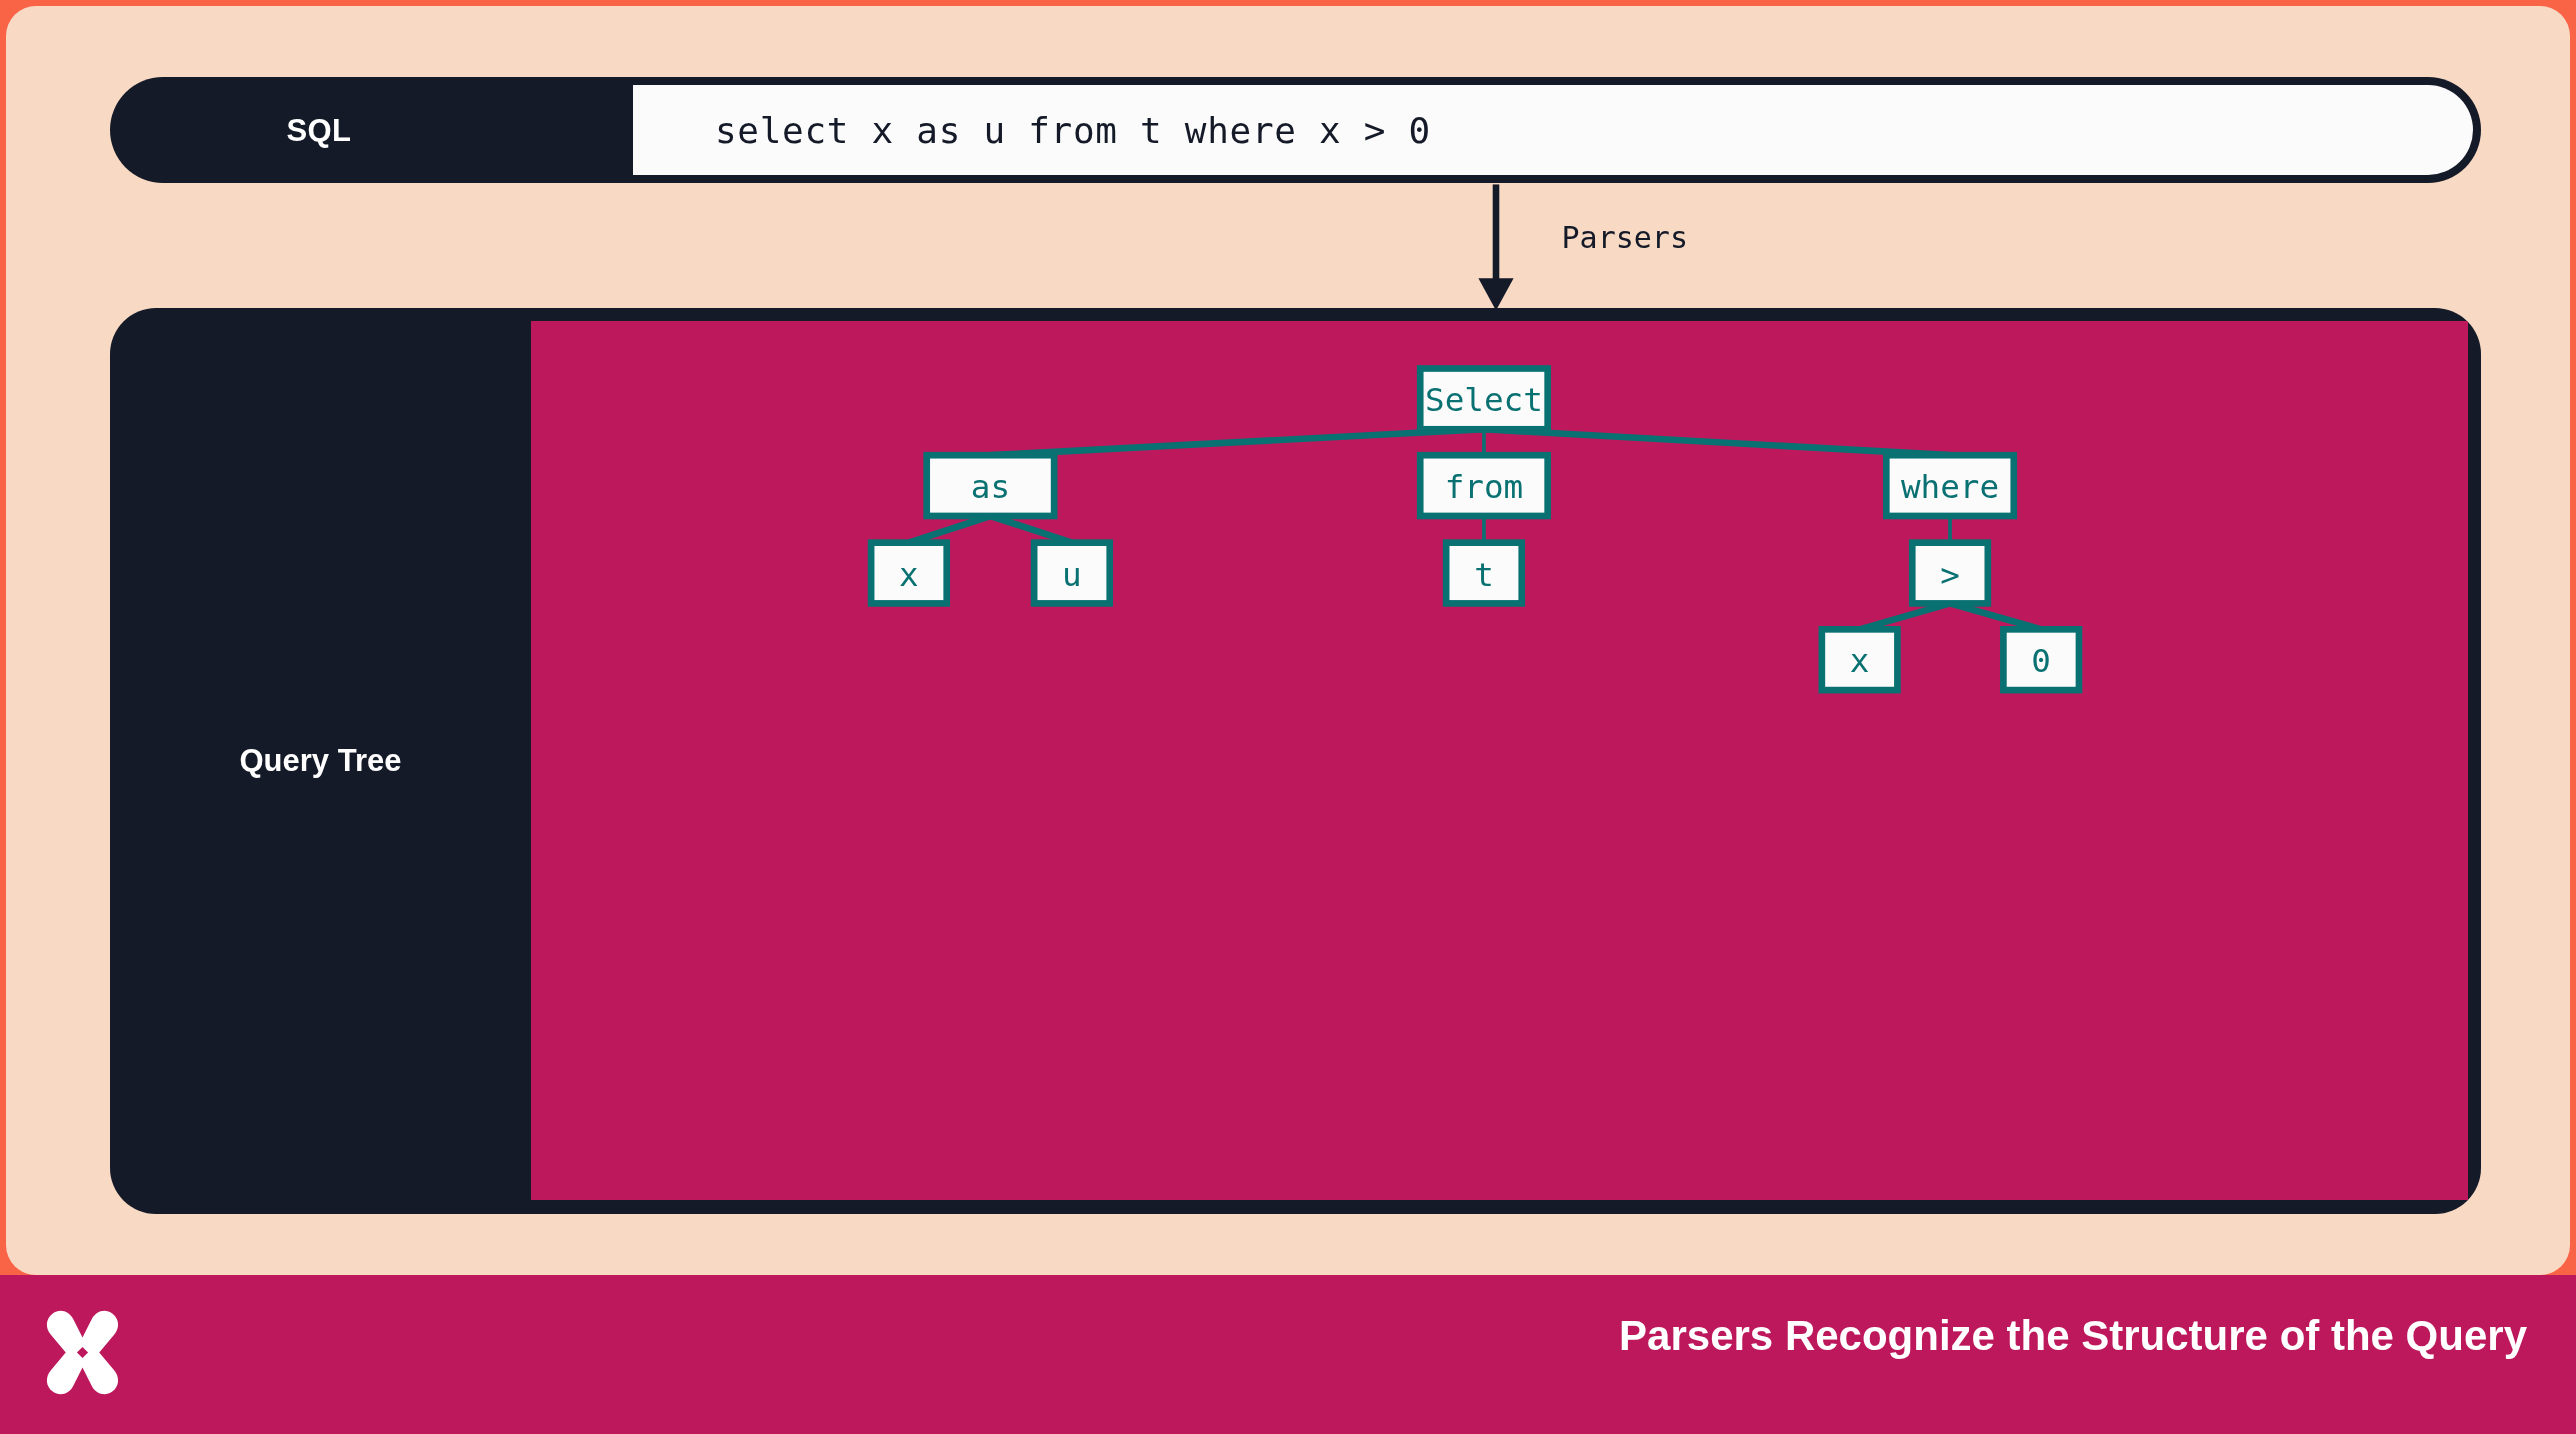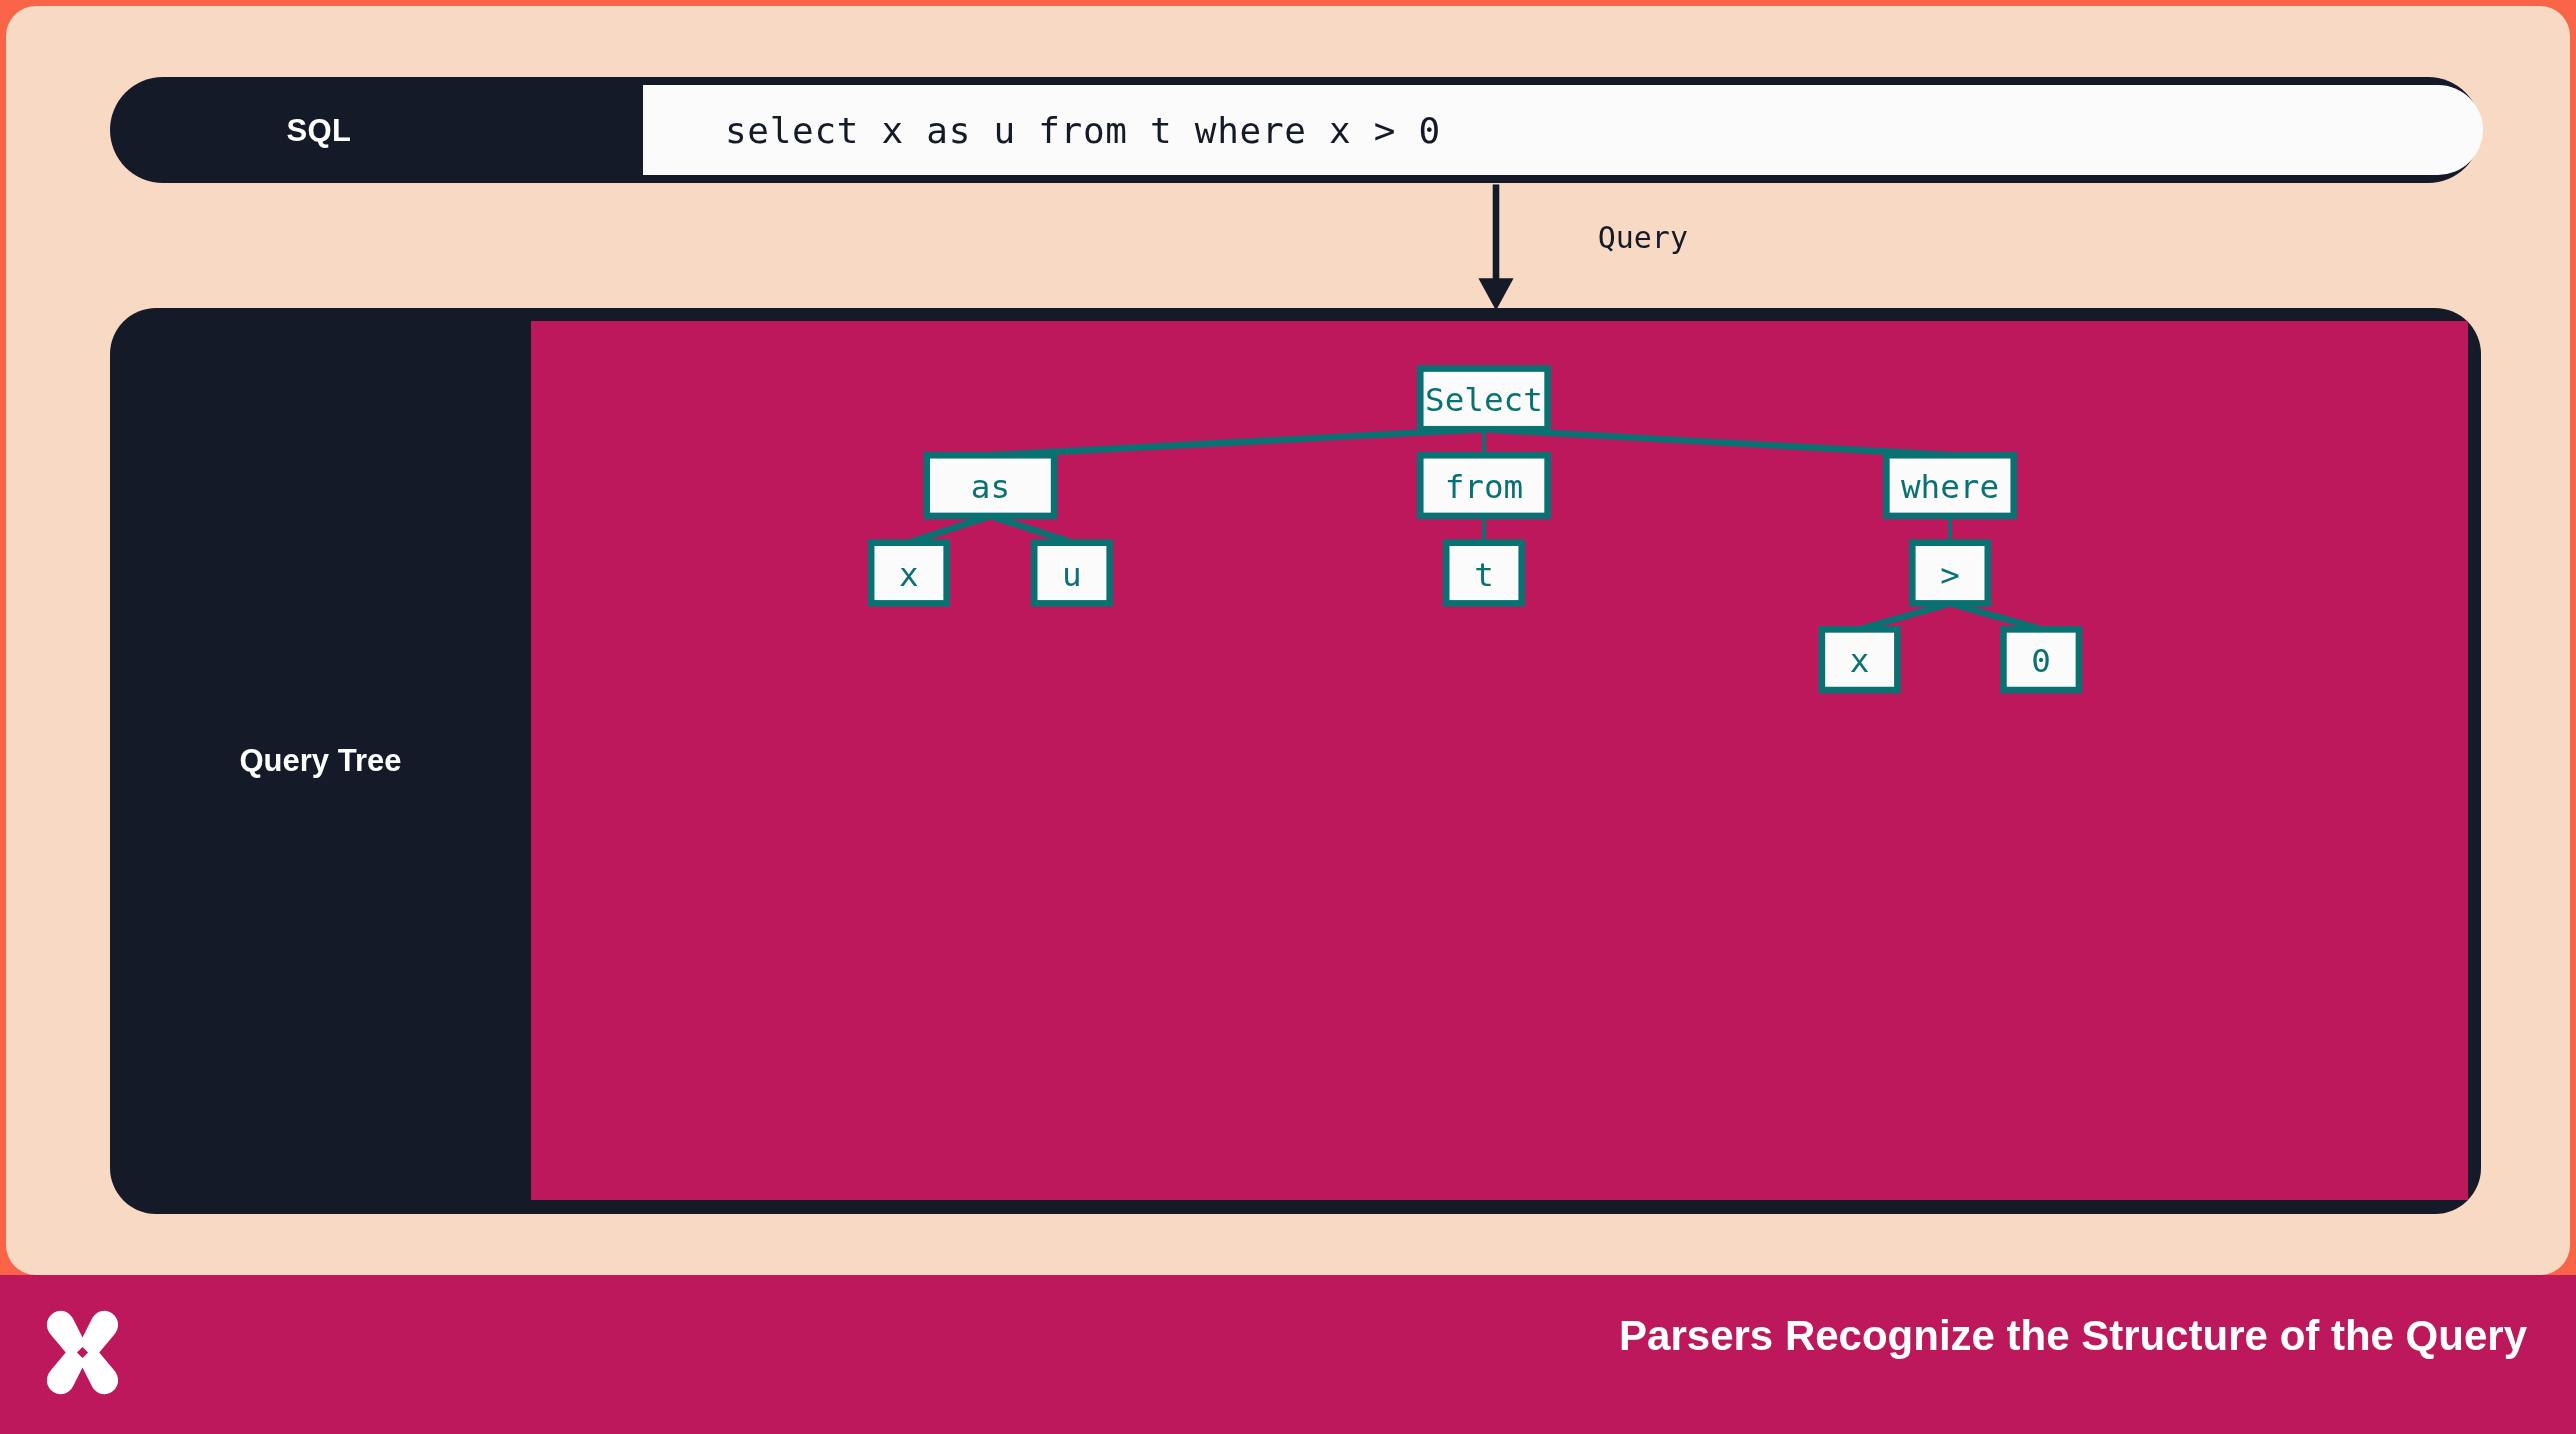--- a/index.html
+++ b/index.html
@@ -66,21 +66,20 @@
     left: 523px;
     top: 8.2px;
     width: 1840px;
     height: 90px;
     background: #fbfbfb;
     border-radius: 0 45px 45px 0;
     display: flex;
     align-items: center;
     box-sizing: border-box;
     padding-left: 82px;
-    margin-left: 10px;
   }
   #sql-input .code {
     color: #151a28;
     font-family: "DejaVu Sans Mono", monospace;
     font-size: 36px;
     letter-spacing: 0.7px;
     white-space: pre;
   }
 
   
@@ -194,21 +193,21 @@
   <div id="panel">
 
     <div id="sql-bar">
       <div id="sql-label">SQL</div>
       <div id="sql-input">
         <span class="code">select x as u from t where x &gt; 0</span>
       </div>
     </div>
 
     <div id="parser-group">
-      <div id="parser-label">Query</div>
+      <div id="parser-label">Parsers</div>
       <svg id="parser-arrow" viewBox="0 0 60 172">
         <line x1="30" y1="0" x2="30" y2="138" stroke="#151a28" stroke-width="9"></line>
         <polygon points="6,128 54,128 30,172" fill="#151a28"></polygon>
       </svg>
     </div>
 
     <div id="tree-panel">
       <div id="tree-sidebar">
         <span class="label">Query Tree</span>
       </div>

